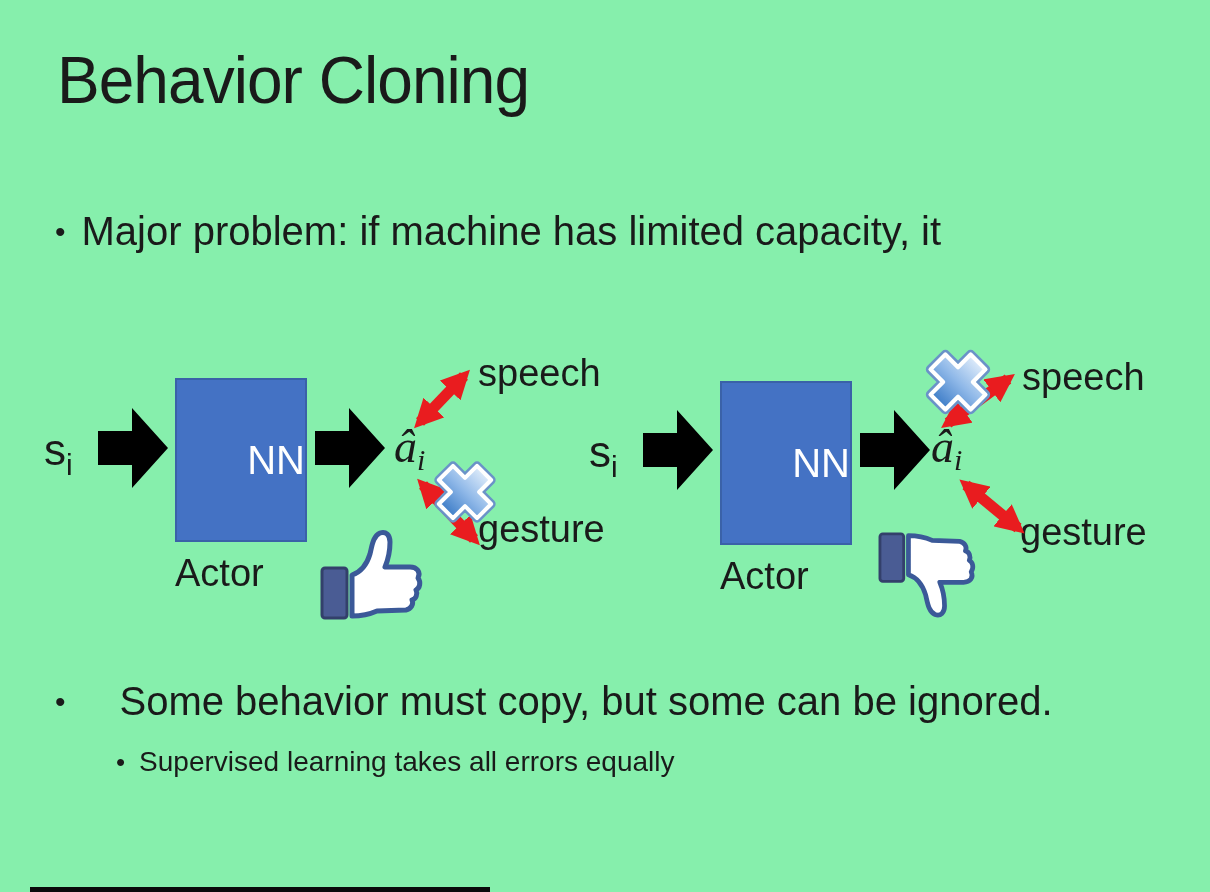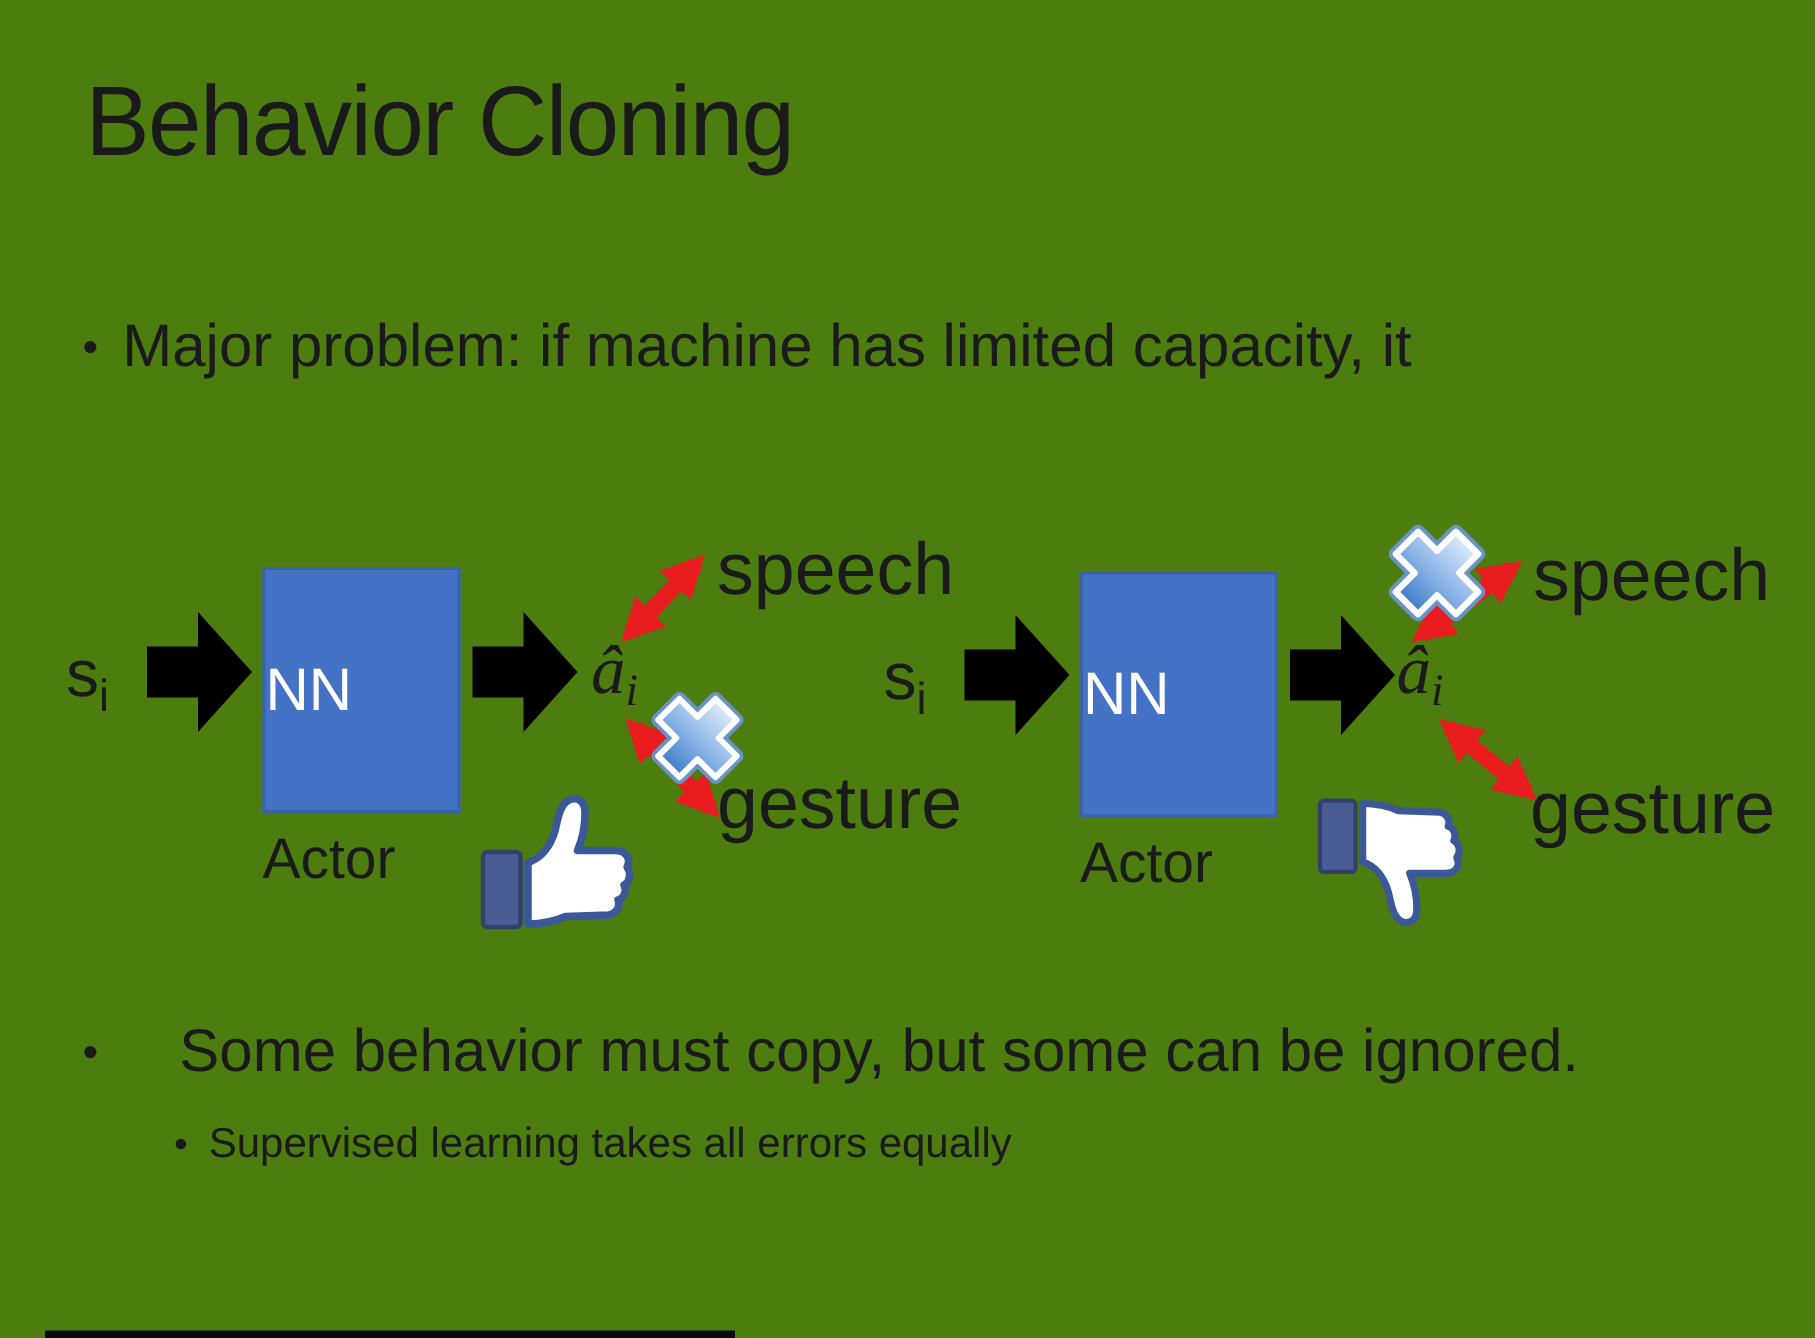--- a/index.html
+++ b/index.html
@@ -1,17 +1,17 @@
 <!DOCTYPE html>
 <html><head>
 <meta charset="utf-8">
 <style>
   html,body{margin:0;padding:0;background:#ffffff;}
   .slide{
-    position:relative;width:1210px;height:892px;background:#4d7c0f;overflow:hidden;
+    position:relative;width:1210px;height:892px;background:#86efac;overflow:hidden;
     font-family:"Liberation Sans",sans-serif;color:#1a1a1a;
   }
   .title{
     position:absolute;left:57px;top:42px;font-size:66px;font-weight:400;
     letter-spacing:-1px;transform:scaleX(0.97);transform-origin:left top;white-space:nowrap;
   }
   .bullet-row{position:absolute;display:flex;align-items:flex-start;}
   .bullet-dot{font-size:30px;line-height:53px;margin-right:16px;}
   .b1{left:55px;top:205px;}
   .b1 .btext{font-size:40px;line-height:53px;}
@@ -19,27 +19,27 @@
   .b2 .btext{font-size:40px;line-height:53px;white-space:nowrap;margin-left:38px;}
   .b3{left:116px;top:738px;}
   .b3 .bullet-dot{font-size:26px;line-height:48px;margin-right:14px;}
   .b3 .btext{font-size:28px;line-height:48px;white-space:nowrap;}
 
   .abs{position:absolute;}
   .si-label{font-size:44px;white-space:nowrap;}
   .si-label sub{font-size:30px;line-height:0;vertical-align:-10px;}
   .nn-box{
     width:132px;height:164px;background:#4472c4;border:2px solid #3a62a8;box-sizing:border-box;
-    display:flex;align-items:center;justify-content:flex-start;
+    display:flex;align-items:center;justify-content:flex-end;
   }
   .nn-box span{color:#ffffff;font-size:40px;}
   .actor-label{width:132px;text-align:left;font-size:38px;}
   .ahat{font-family:Liberation Serif, serif;font-style:italic;font-size:46px;white-space:nowrap;}
   .ahat sub{font-size:30px;line-height:0;vertical-align:-8px;}
-  .sg-label{font-size:49px;white-space:nowrap;}
+  .sg-label{font-size:38px;white-space:nowrap;}
   svg.overlay{position:absolute;left:0;top:0;pointer-events:none;}
   .bottom-bar{position:absolute;left:30px;bottom:0;width:460px;height:5px;background:#0a0a0a;}
 </style>
 </head>
 <body>
 
 <div class="slide">
 
   <div class="title">Behavior Cloning</div>
 

